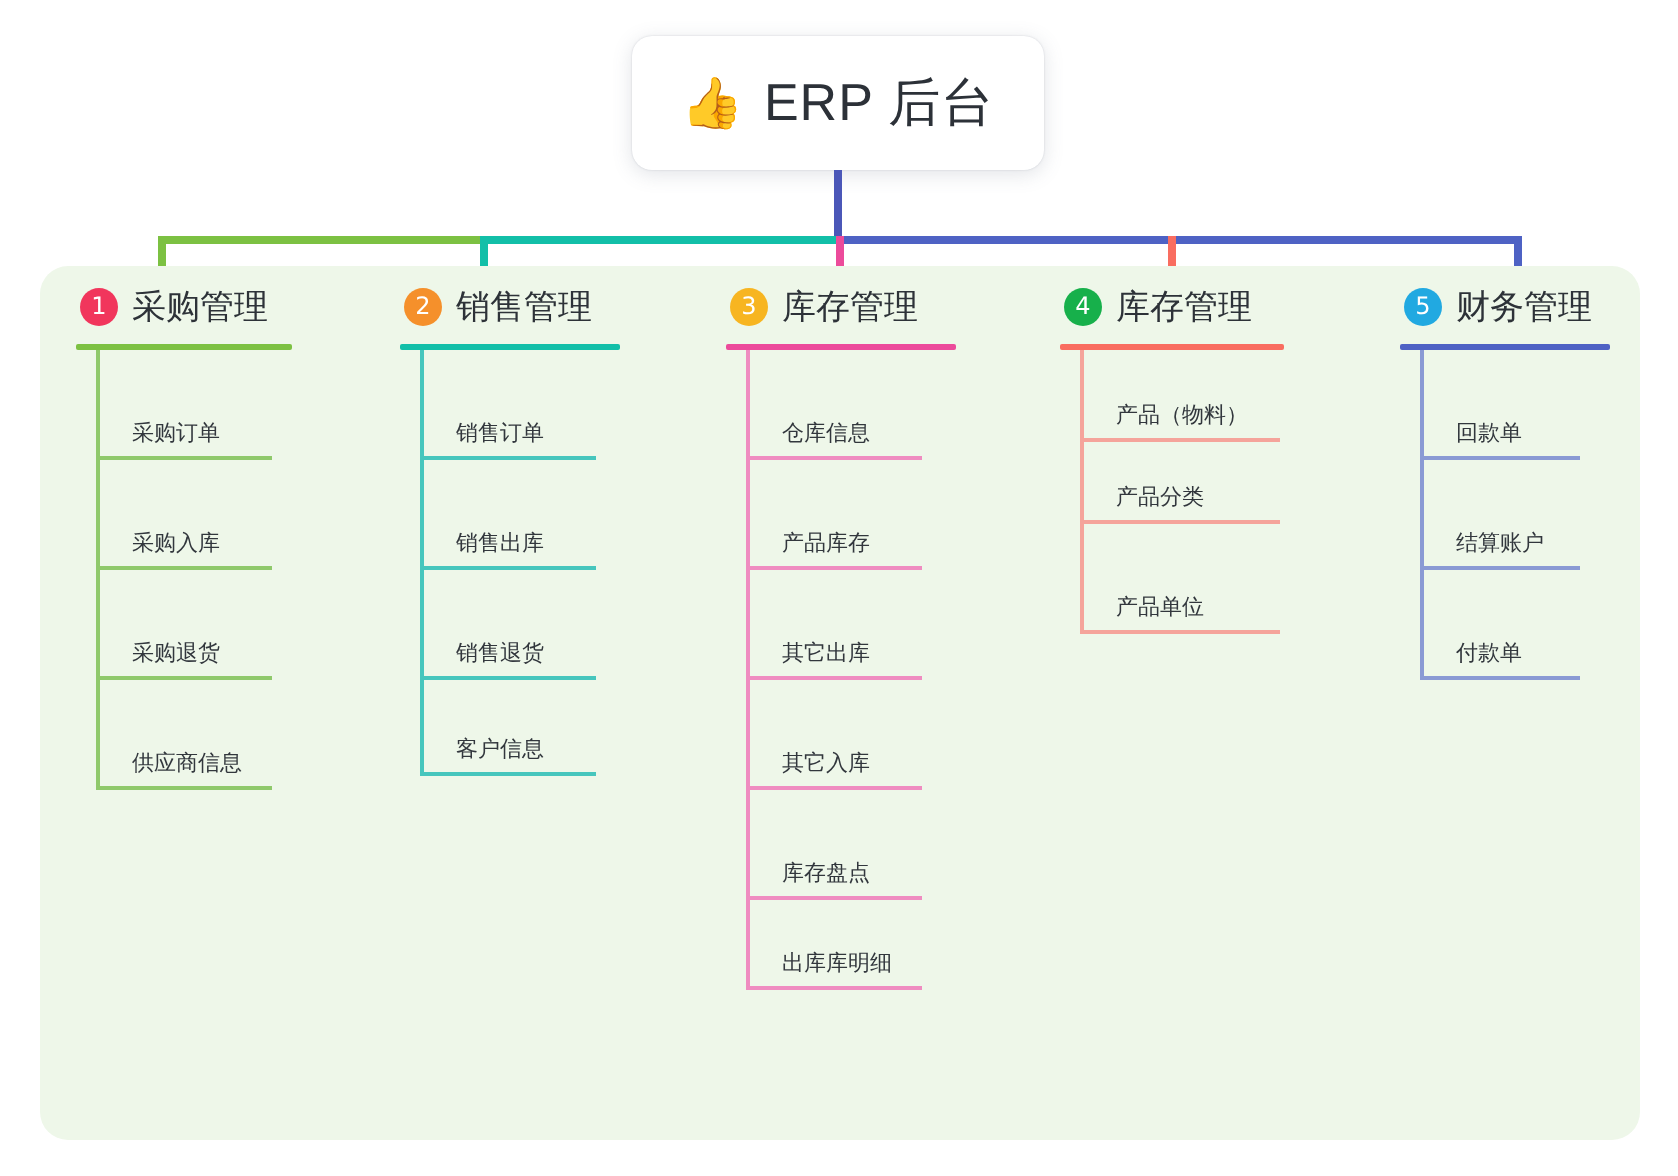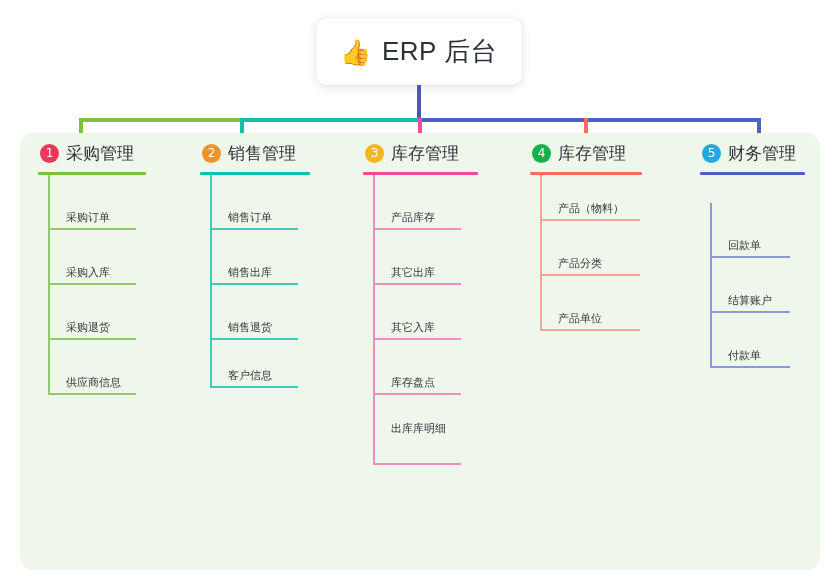--- a/index.html
+++ b/index.html
@@ -214,72 +214,76 @@
       </div>
       <div class="column" style="left: 363px;">
         <div class="col-head">
           <span class="badge" style="background: rgb(247, 181, 33);">3</span>
           <span class="col-title">库存管理</span>
         </div>
         <div class="col-rule" style="width: 115px; background: rgb(236, 75, 155);"></div>
         <div class="leaves">
           <div class="spine" style="background: rgb(239, 140, 192);"></div>
           <div class="leaf" style="height: 55px;">
+            <span class="leaf-label">仓库信息</span>
+            <div class="leaf-underline" style="width: 88px; background: rgb(239, 140, 192);"></div>
+          </div>
+          <div class="leaf" style="height: 55px;">
             <span class="leaf-label">产品库存</span>
             <div class="leaf-underline" style="width: 88px; background: rgb(239, 140, 192);"></div>
           </div>
           <div class="leaf" style="height: 55px;">
             <span class="leaf-label">其它出库</span>
             <div class="leaf-underline" style="width: 88px; background: rgb(239, 140, 192);"></div>
           </div>
           <div class="leaf" style="height: 55px;">
             <span class="leaf-label">其它入库</span>
             <div class="leaf-underline" style="width: 88px; background: rgb(239, 140, 192);"></div>
           </div>
           <div class="leaf" style="height: 55px;">
             <span class="leaf-label">库存盘点</span>
             <div class="leaf-underline" style="width: 88px; background: rgb(239, 140, 192);"></div>
           </div>
-          <div class="leaf" style="height: 70px; align-items: center;">
+          <div class="leaf" style="height: 45px;">
             <span class="leaf-label">出库库明细</span>
             <div class="leaf-underline" style="width: 88px; background: rgb(239, 140, 192);"></div>
           </div>
         </div>
       </div>
       <div class="column" style="left: 530px;">
         <div class="col-head">
           <span class="badge" style="background: rgb(23, 176, 75);">4</span>
           <span class="col-title">库存管理</span>
         </div>
         <div class="col-rule" style="width: 112px; background: rgb(249, 109, 96);"></div>
         <div class="leaves">
           <div class="spine" style="background: rgb(245, 164, 155);"></div>
           <div class="leaf" style="height: 46px;">
             <span class="leaf-label">产品（物料）</span>
             <div class="leaf-underline" style="width: 100px; background: rgb(245, 164, 155);"></div>
           </div>
-          <div class="leaf" style="height: 55px;">
+          <div class="leaf" style="height: 41px;">
             <span class="leaf-label">产品分类</span>
             <div class="leaf-underline" style="width: 100px; background: rgb(245, 164, 155);"></div>
           </div>
           <div class="leaf" style="height: 55px;">
             <span class="leaf-label">产品单位</span>
             <div class="leaf-underline" style="width: 100px; background: rgb(245, 164, 155);"></div>
           </div>
         </div>
       </div>
       <div class="column" style="left: 700px;">
         <div class="col-head">
           <span class="badge" style="background: rgb(33, 169, 225);">5</span>
           <span class="col-title">财务管理</span>
         </div>
         <div class="col-rule" style="width: 105px; background: rgb(78, 98, 196);"></div>
         <div class="leaves">
           <div class="spine" style="background: rgb(138, 154, 212);"></div>
-          <div class="leaf" style="height: 55px; margin-top: 28px;">
+          <div class="leaf" style="height: 55px;">
             <span class="leaf-label">回款单</span>
             <div class="leaf-underline" style="width: 80px; background: rgb(138, 154, 212);"></div>
           </div>
           <div class="leaf" style="height: 55px;">
             <span class="leaf-label">结算账户</span>
             <div class="leaf-underline" style="width: 80px; background: rgb(138, 154, 212);"></div>
           </div>
           <div class="leaf" style="height: 55px;">
             <span class="leaf-label">付款单</span>
             <div class="leaf-underline" style="width: 80px; background: rgb(138, 154, 212);"></div>

